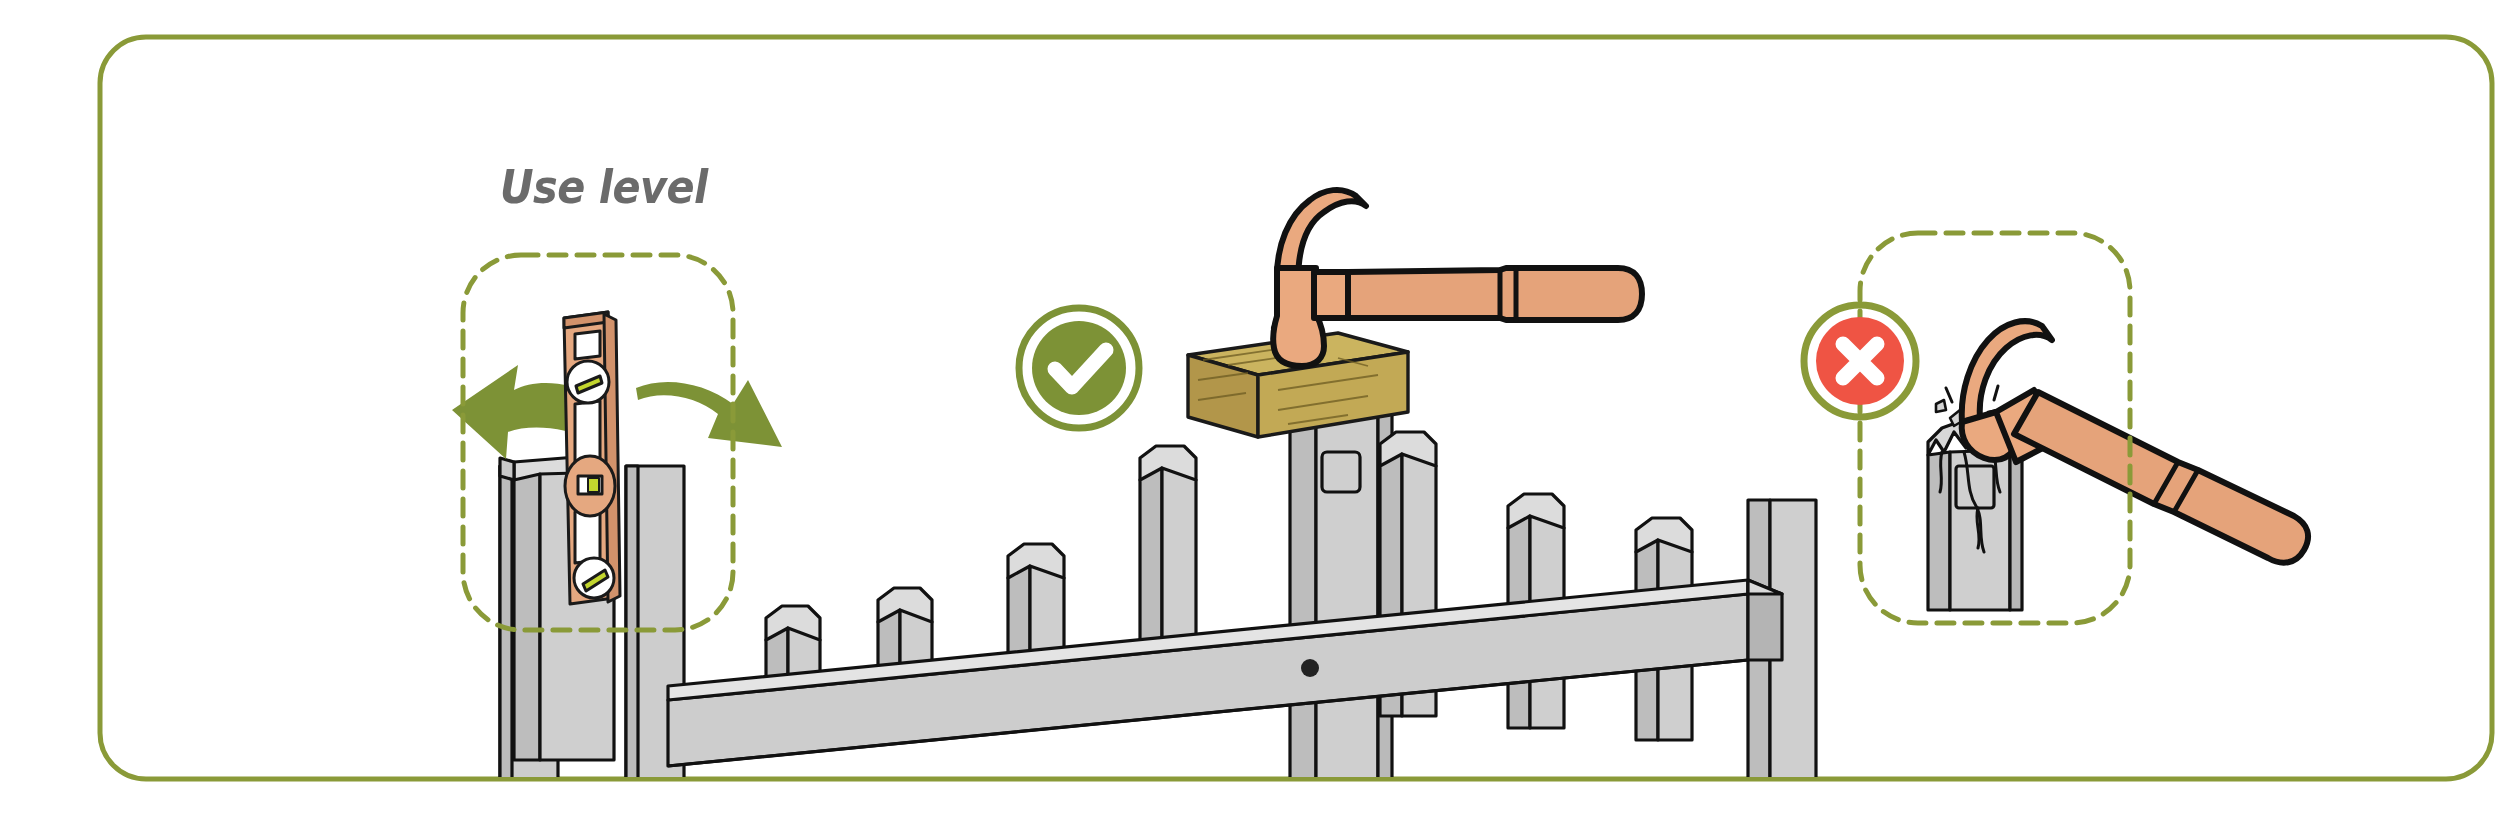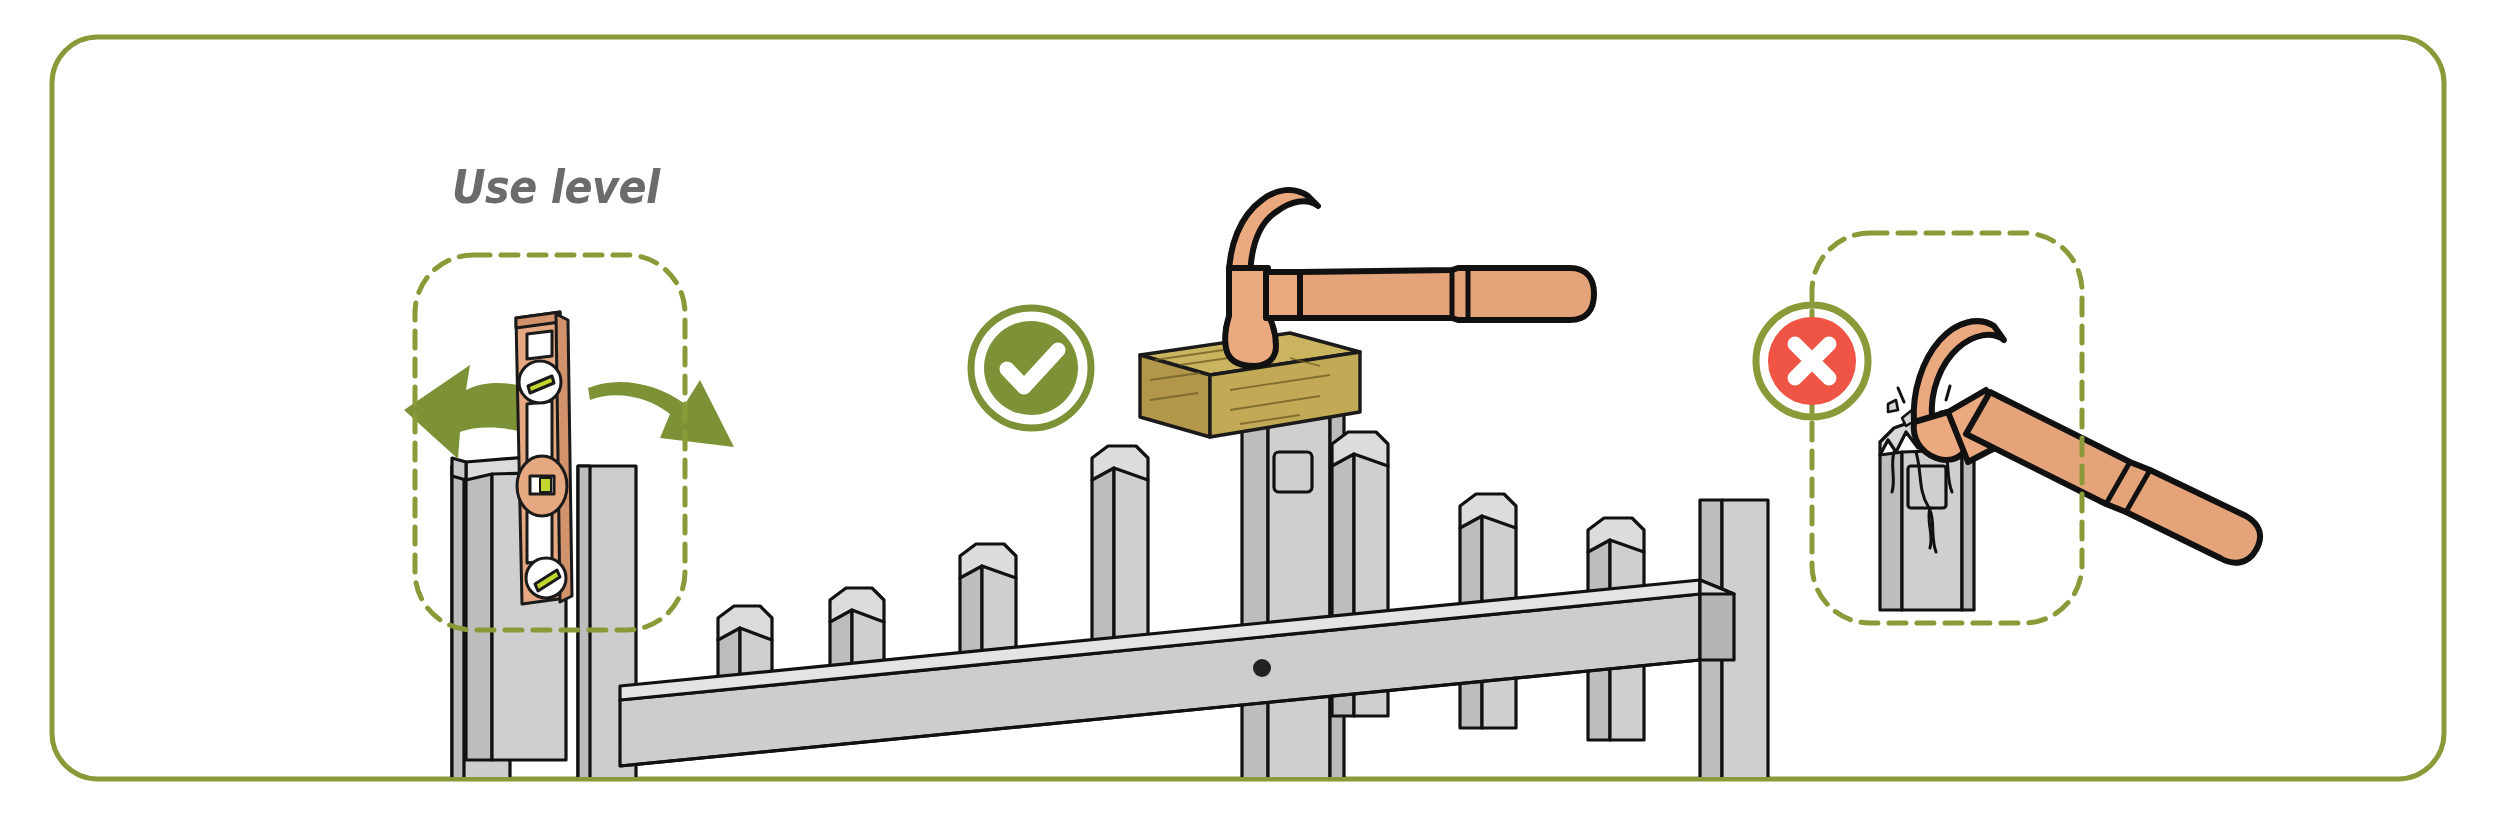--- a/index.html
+++ b/index.html
@@ -1,18 +1,18 @@
 <!DOCTYPE html>
 <html><head>
 <meta charset="utf-8">
 <style>
   html,body{margin:0;padding:0;background:#ffffff;}
   body{width:2500px;height:834px;overflow:hidden;
        font-family:"DejaVu Sans","Liberation Sans",sans-serif;}
-  #stage{position:relative;width:2032px;height:834px;background:#fff;}
+  #stage{position:relative;width:2032px;height:834px;background:#fff;margin-left:48px;}
   #art{position:absolute;left:0;top:0;width:2500px;height:834px;}
   .lbl{position:absolute;color:#6b6b6b;font-style:italic;font-weight:700;
        white-space:nowrap;font-family:"DejaVu Sans Condensed","DejaVu Sans","Liberation Sans",sans-serif;}
   #lbl-level{left:452px;top:160px;font-size:46px;letter-spacing:-0.5px;}
   #lbl-block{left:1063px;top:110px;font-size:48px;letter-spacing:-0.5px;}
 </style>
 </head>
 <body>
 
 <div id="stage">

